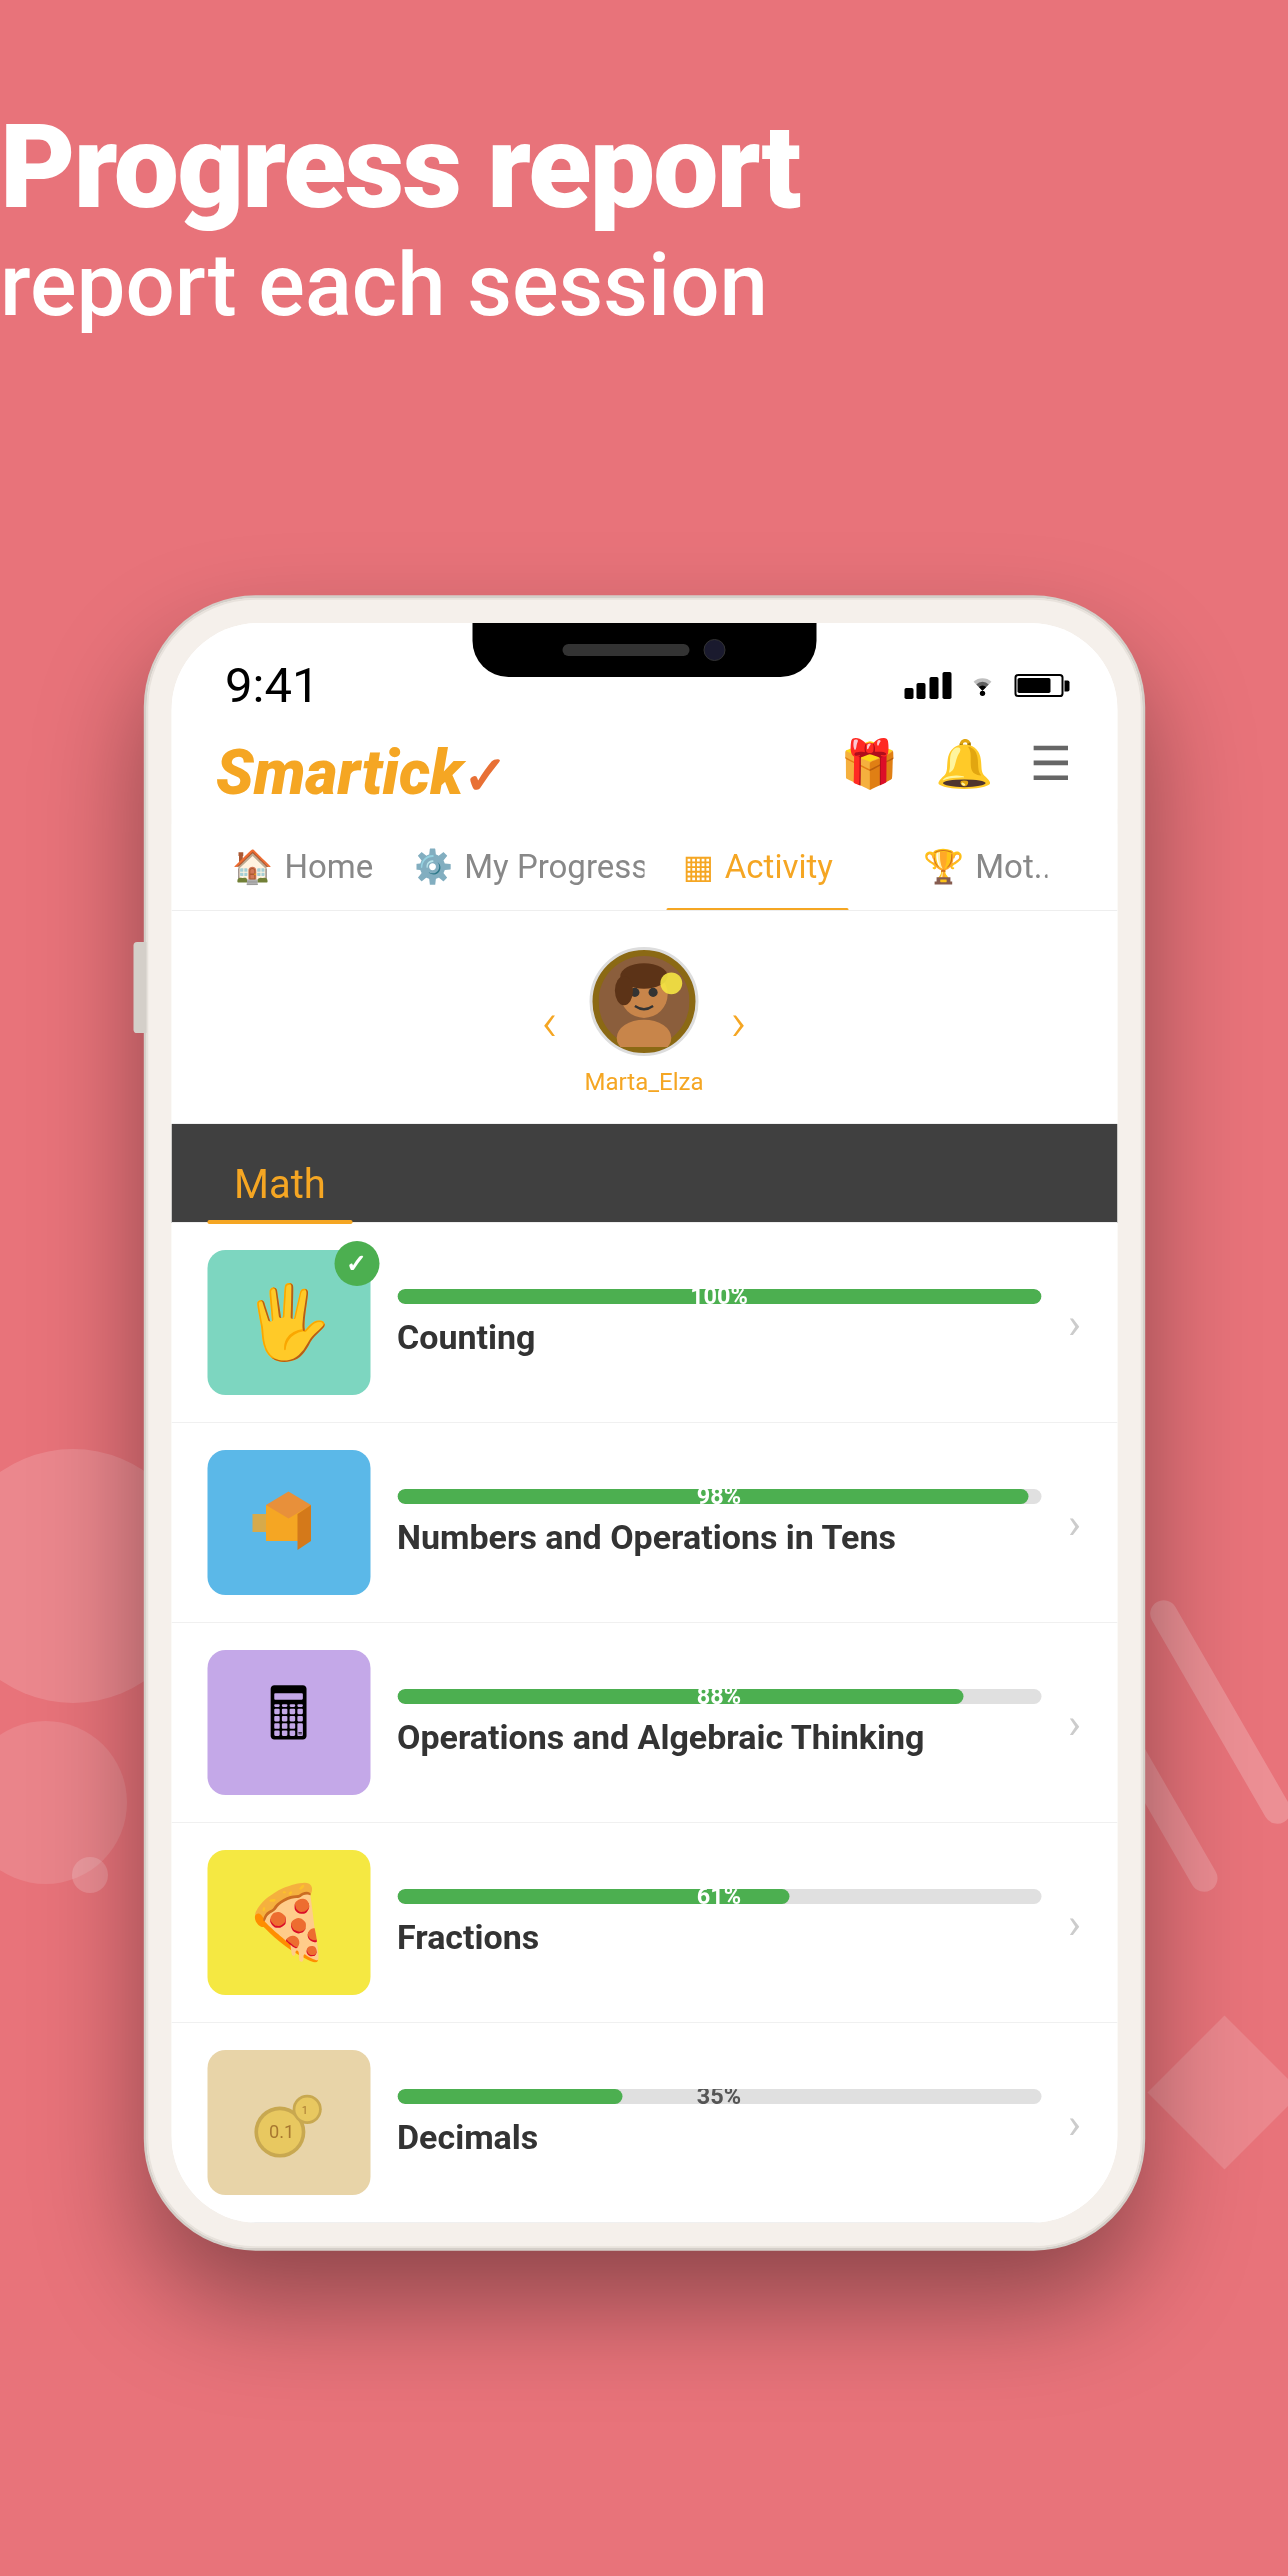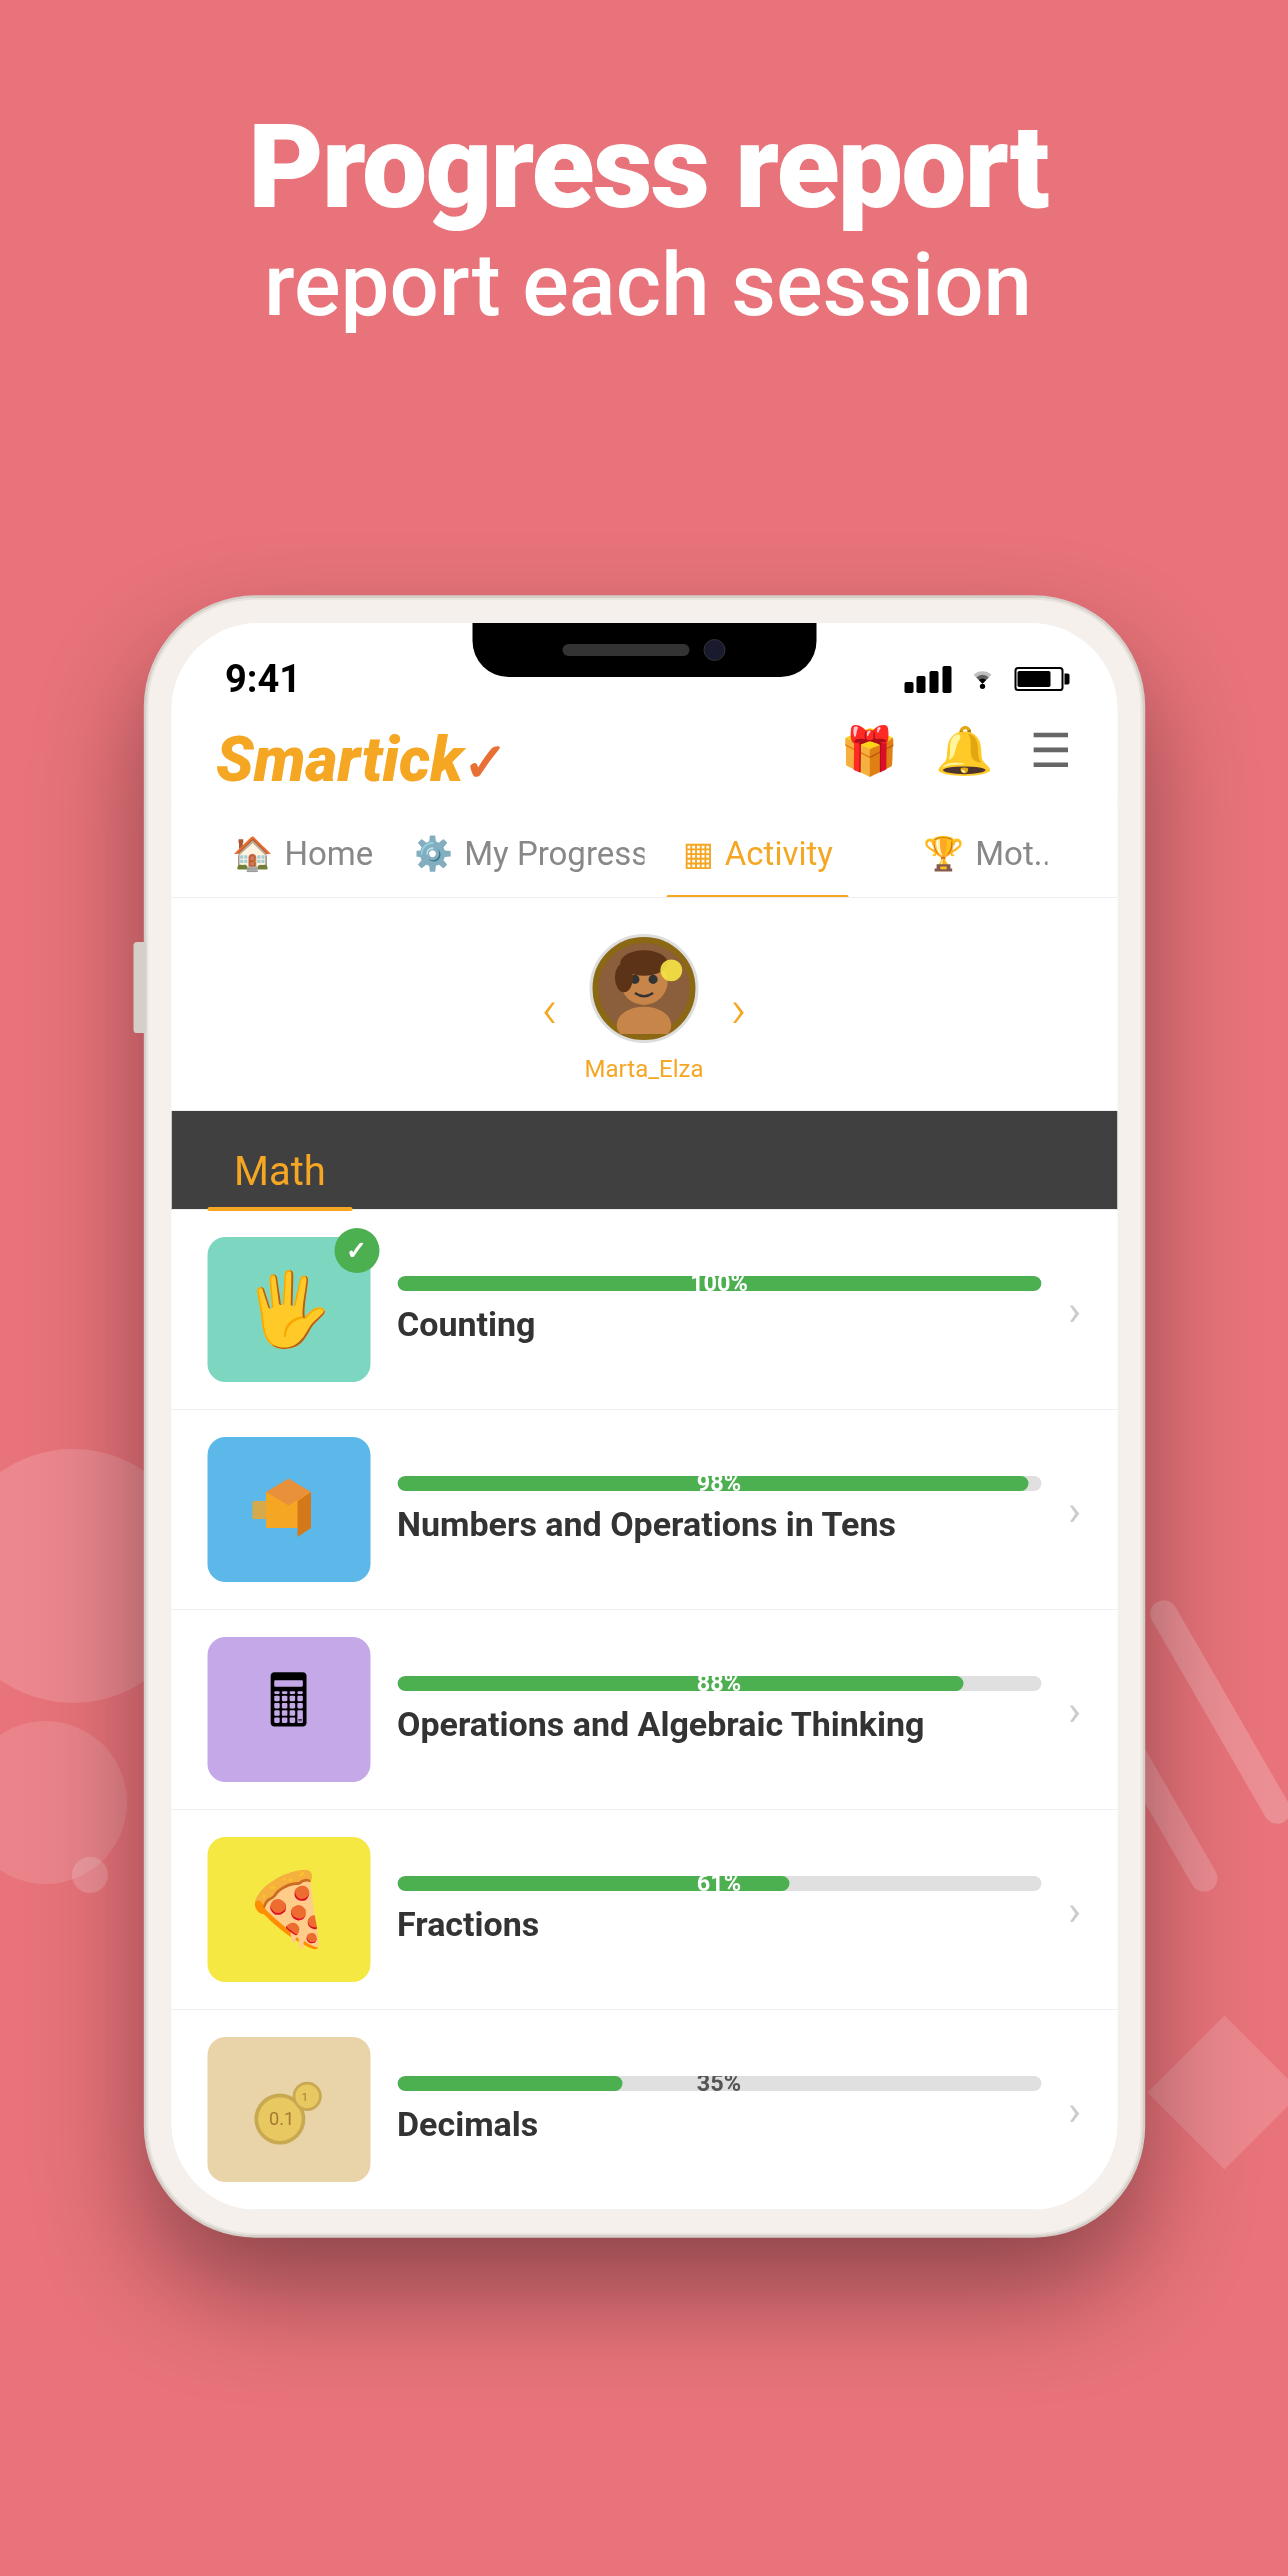--- a/index.html
+++ b/index.html
@@ -64,22 +64,22 @@
       width: 109px; height: 109px;
       background: rgba(255,255,255,0.15);
       right: 9px; top: 2038px;
       transform: rotate(45deg);
     }
 
     
     .header-text {
       position: absolute;
       top: 109px;
-      left: 8px; right: 0;
-      text-align: center;
+      left: 0; right: 0;
+      text-align: left;
       color: white;
     }
 
     .header-title {
       font-size: 116px;
       font-weight: 900;
       line-height: 1.0;
       letter-spacing: -1.8px;
     }
 
@@ -166,22 +166,22 @@
 
     .notch-camera {
       width: 22px;
       height: 22px;
       background: #1a1a2e;
       border-radius: 50%;
       border: 1.8px solid #333;
     }
 
     .status-time {
-      font-size: 38px;
-      font-weight: 700;
+      font-size: 49px;
+      font-weight: 400;
       color: black;
       padding-top: 9px;
     }
 
     .status-icons {
       display: flex;
       align-items: center;
       gap: 14.5px;
       padding-top: 9px;
     }

